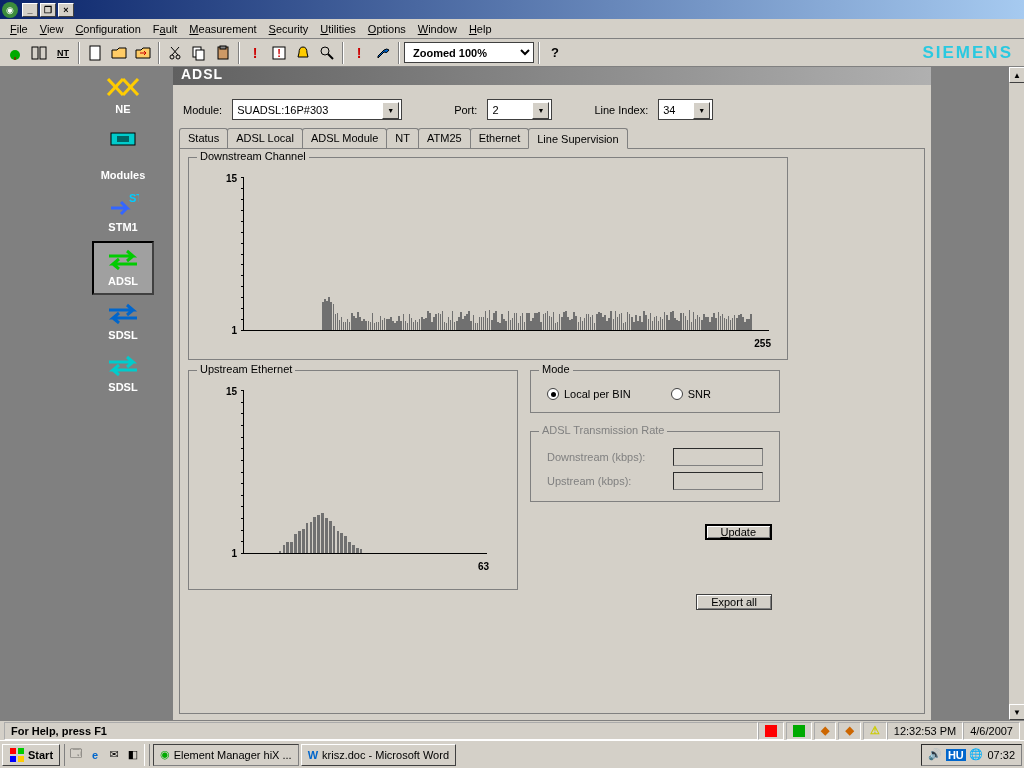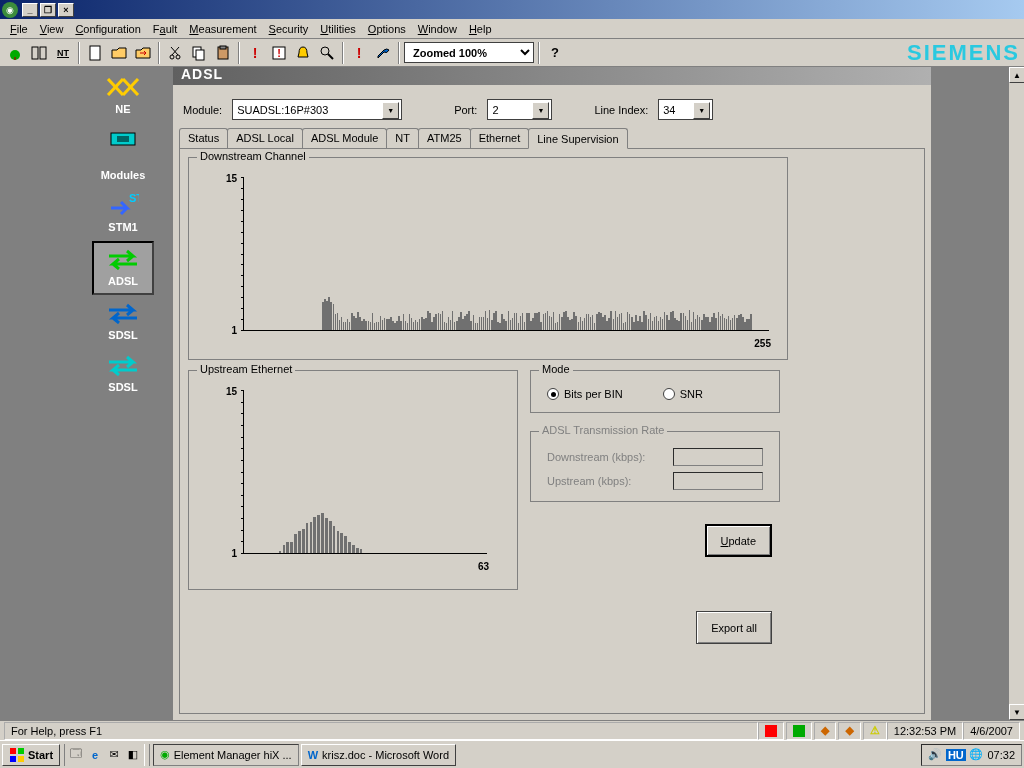--- a/index.html
+++ b/index.html
@@ -15,21 +15,21 @@
 
 .menu-bar { height: 20px; background: #d4d0c8; display: flex; align-items: center; padding: 0 4px; border-bottom: 1px solid #808080; }
 .menu-bar .menu-item { padding: 2px 6px; cursor: pointer; }
 .menu-bar .menu-item .u { text-decoration: underline; }
 
 
 .toolbar { height: 28px; background: #d4d0c8; border-bottom: 1px solid #808080; display: flex; align-items: center; padding: 0 4px; gap: 2px; }
 .toolbar .sep { width: 2px; height: 22px; border-left: 1px solid #808080; border-right: 1px solid #fff; margin: 0 2px; }
 .toolbar .tbtn { width: 22px; height: 22px; display:flex; align-items:center; justify-content:center; cursor:pointer; border:1px solid transparent; }
 .zoom-select { height: 21px; width: 130px; border: 1px solid #404040; background:#fff; font-weight:bold; padding:0 4px; }
-.brand { margin-left: auto; margin-right: 0; font-size: 22px; font-weight: bold; letter-spacing: 2px; color: #29c9e0; font-family: Arial, sans-serif; }
+.brand { margin-left: auto; margin-right: 7px; font-size: 17px; font-weight: bold; letter-spacing: 2px; color: #29c9e0; font-family: Arial, sans-serif; }
 
 
 .main-area { flex: 1; display: flex; background: #808080; position: relative; }
 .left-gutter { width: 73px; background: #808080; }
 .sidebar { width: 100px; background: #808080; display: flex; flex-direction: column; align-items: center; padding-top: 4px; gap: 2px; }
 .sidebar .nav-item { width: 62px; display: flex; flex-direction: column; align-items: center; color: #fff; font-weight: bold; padding: 4px 0 6px 0; cursor: pointer; }
 .sidebar .nav-item.selected { border: 2px inset #404040; background:#a0a0a0; }
 .sidebar .nav-icon { width: 40px; height: 24px; display:flex; align-items:center; justify-content:center; margin-bottom:4px; }
 .sidebar .label { font-size: 11px; }
 .sidebar .section { color:#fff; font-weight:bold; margin: 6px 0; }
@@ -76,29 +76,29 @@
 
 .mode-row { display:flex; align-items:center; gap:40px; padding:4px 8px; }
 .radio { display:inline-flex; align-items:center; gap:5px; cursor:pointer; }
 .radio .dot { width:12px; height:12px; border-radius:50%; border:1px solid #404040; background:#fff; display:flex;align-items:center;justify-content:center; }
 .radio.checked .dot::after { content:""; width:5px; height:5px; border-radius:50%; background:#000; }
 
 .disabled { color:#808080; }
 .rate-row { display:flex; align-items:center; padding:3px 8px; gap:6px; }
 .rate-row .field { width:90px; height:18px; border:1px inset #808080; background:#d4d0c8; }
 
-.btn { height:33px; padding: 0 14px; border:1px solid #404040; background:#d4d0c8; cursor:pointer; box-shadow: inset 1px 1px 0 #fff, inset -1px -1px 0 #808080; }
+.btn { height:16px; padding: 0 14px; border:1px solid #404040; background:#d4d0c8; cursor:pointer; box-shadow: inset 1px 1px 0 #fff, inset -1px -1px 0 #808080; }
 .btn.default { border:2px solid #000; box-shadow: inset 1px 1px 0 #fff, inset -1px -1px 0 #808080; }
 .btn .u { text-decoration: underline; }
 .btn-row { display:flex; justify-content:flex-end; padding:4px 8px; }
 
 
 .status-bar { height: 20px; background:#d4d0c8; border-top:1px solid #808080; display:flex; align-items:center; padding: 0 4px; }
 .status-bar .cell { border:1px inset #fff; padding:1px 6px; height:18px; display:flex; align-items:center; }
-.status-bar .flex { flex:1; }
+.status-bar .flex { flex:1;font-weight:bold; }
 .status-icons { display:flex; gap:2px; align-items:center; }
 .led { width:12px; height:12px; }
 
 
 .taskbar { height: 28px; background:#d4d0c8; border-top:1px solid #fff; display:flex; align-items:center; padding:0 2px; gap:4px; }
 .start-btn { height:22px; padding:0 6px; display:flex; align-items:center; gap:3px; border:1px solid #fff; border-right-color:#404040; border-bottom-color:#404040; font-weight:bold; cursor:pointer;}
 .ql { display:flex; gap:1px; padding:0 2px; border-left:1px solid #808080; border-right:1px solid #fff; height:22px; align-items:center; }
 .ql .qbtn { width:18px; height:18px; display:flex;align-items:center;justify-content:center; cursor:pointer; }
 .task-btns { display:flex; gap:2px; flex:1; height:22px; border-left:1px solid #808080; padding-left:3px;}
 .task-btn { height:22px; padding:0 6px; display:flex; align-items:center; gap:4px; border:1px solid #808080; border-top-color:#404040; border-left-color:#404040; background:#d4d0c8; cursor:pointer; max-width:170px; overflow:hidden; white-space:nowrap; }
@@ -610,21 +610,21 @@
               </div>
             </div>
           </div>
 
           <div class="right">
             <div class="groupbox" style="width:250px">
               <div class="gb-title">Mode</div>
               <div class="mode-row">
                 <div class="radio checked">
                     <span class="dot"></span>
-                    <span>Bits per BIN</span>
+                    <span>Local per BIN</span>
                   </div>
                 <div class="radio">
                     <span class="dot"></span>
                     <span>SNR</span>
                   </div>
               </div>
             </div>
 
             <div class="groupbox disabled" style="width:250px">
               <div class="gb-title">ADSL Transmission Rate</div>

